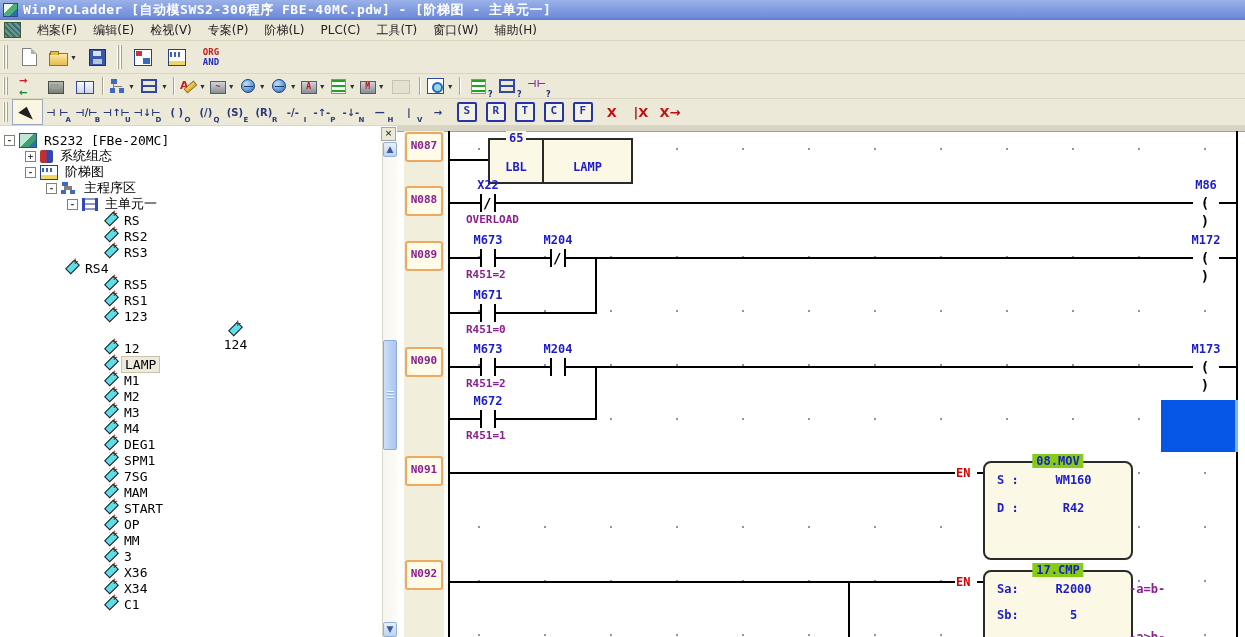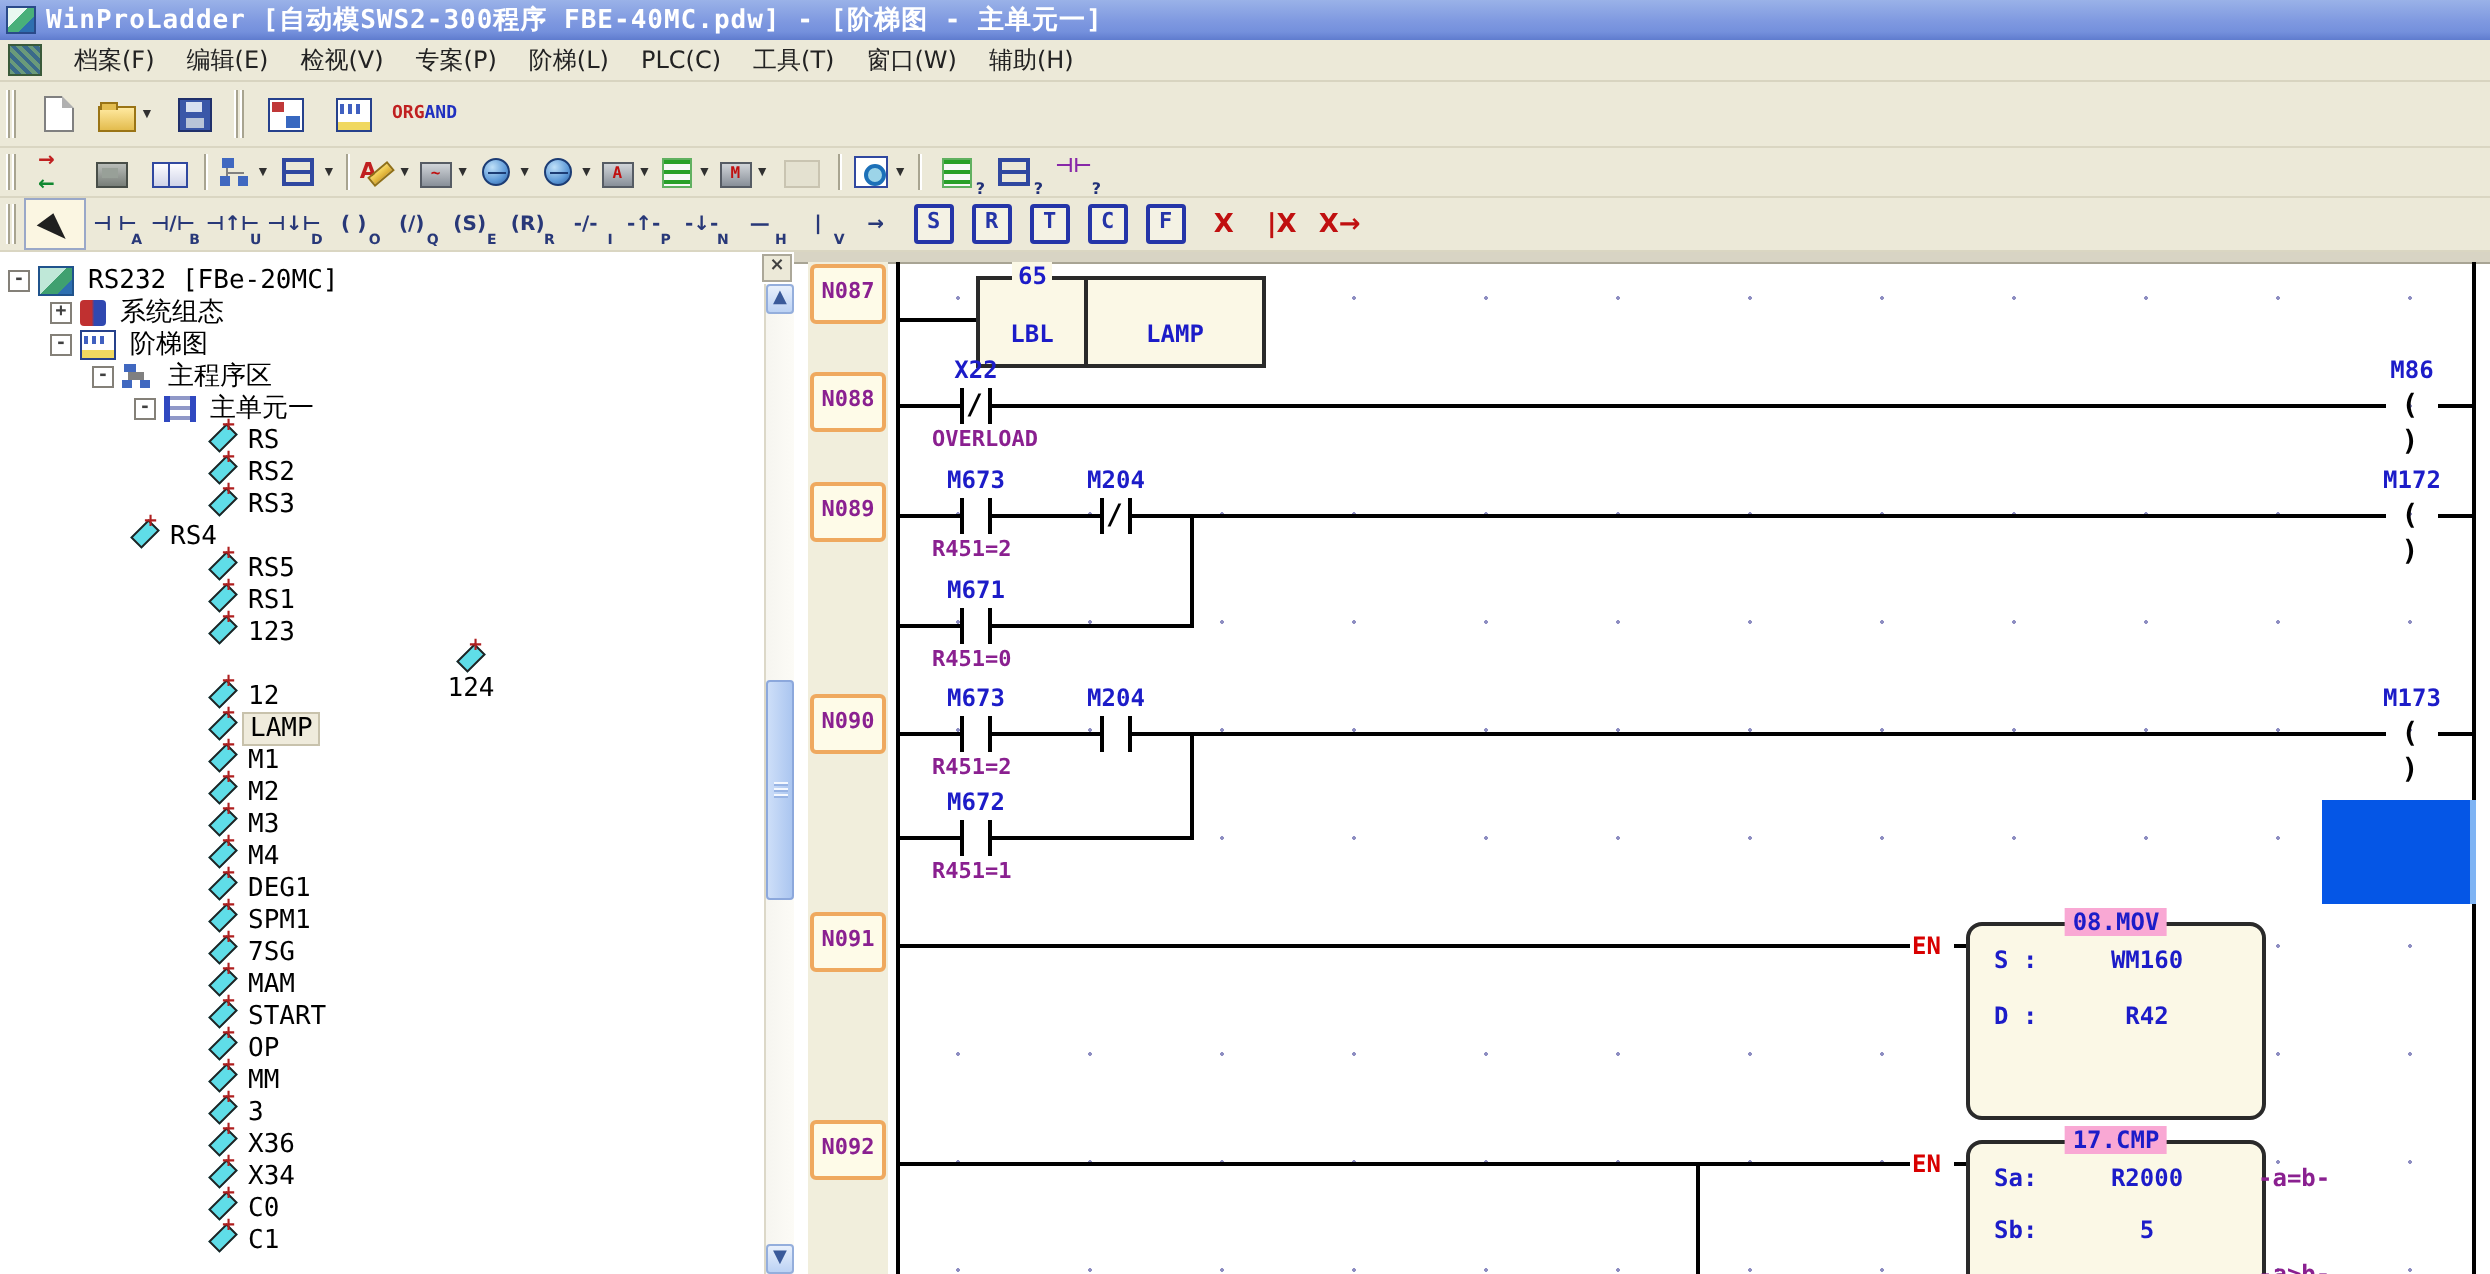--- a/index.html
+++ b/index.html
@@ -31,21 +31,21 @@
     position:relative;padding:0 2px;}
   #tb1 .tbtn{height:28px;min-width:30px;}
   .tbtn.active{background:#FBF6E2;border:1px solid #9AA8C8;}
   .tbtn.disabled{opacity:.45;}
   .drop{font-size:7px;color:#303030;margin-left:2px;}
   .sym{font:700 10px "DejaVu Sans",sans-serif;color:#283878;white-space:pre;}
   .sub{position:absolute;right:1px;bottom:0;font:700 7px "DejaVu Sans",sans-serif;color:#283878;}
   .boxletter{width:16px;height:16px;border:2px solid #2535A8;border-radius:2px;color:#2535A8;
     font:700 11px/14px "DejaVu Sans Mono",monospace;text-align:center;background:#F4F2E4;}
   .delx{font:700 13px "DejaVu Sans",sans-serif;color:#C01010;}
-  .organd{display:flex;flex-direction:row;line-height:9px;font:700 9px "DejaVu Sans Mono",monospace;}
+  .organd{display:flex;flex-direction:column;line-height:9px;font:700 9px "DejaVu Sans Mono",monospace;}
   .organd .l1{color:#C02020;}.organd .l2{color:#2030C0;}
   
   .ic{position:relative;display:inline-block;width:17px;height:17px;}
   .ic-new{width:13px;height:16px;background:#fff;border:1px solid #808080;margin:0 2px;}
   .ic-new::after{content:"";position:absolute;right:-1px;top:-1px;border:3px solid #ECE9D8;border-left-color:#B0B0B0;border-bottom-color:#B0B0B0;}
   .ic-open{width:17px;height:11px;margin-top:5px;background:linear-gradient(#FFE9A0,#E3BC4E);border:1px solid #9A7415;}
   .ic-open::before{content:"";position:absolute;left:0;top:-3px;width:7px;height:3px;background:#E3BC4E;border:1px solid #9A7415;border-bottom:none;}
   .ic-save{width:15px;height:15px;background:#3A57A8;border:1px solid #20306A;margin:1px;}
   .ic-save::before{content:"";position:absolute;left:3px;top:1px;width:8px;height:5px;background:#D8E0F0;}
   .ic-save::after{content:"";position:absolute;left:3px;bottom:1px;width:9px;height:5px;background:#B8C4D8;}
@@ -144,21 +144,21 @@
   .cbar{position:absolute;top:0;width:2px;height:18px;background:#000;}
   .cbar.l{left:0;}.cbar.r{right:0;}
   .cslash{position:absolute;left:3px;top:0px;font:700 14px/18px "DejaVu Sans Mono",monospace;color:#000;}
   .cname{position:absolute;left:50%;transform:translateX(-50%);top:-16px;
     font:700 12px "DejaVu Sans Mono",monospace;color:#1C1CC8;white-space:nowrap;}
   .ccomment{position:absolute;left:-14px;top:19px;font:700 11px "DejaVu Sans Mono",monospace;color:#8A2090;white-space:nowrap;}
   .coil{position:absolute;width:26px;height:18px;text-align:center;}
   .coil .paren{font:700 14px/18px "DejaVu Sans Mono",monospace;color:#000;letter-spacing:2px;}
   .en{position:absolute;font:700 12px "DejaVu Sans Mono",monospace;color:#D80000;}
   .fblock{position:absolute;background:#FBF8E6;border:2px solid #2A2A2A;border-radius:8px;}
-  .ftitle{position:absolute;top:-9px;left:50%;transform:translateX(-50%);background:#f9a8d4;padding:0 4px;
+  .ftitle{position:absolute;top:-9px;left:50%;transform:translateX(-50%);background:#84cc16;padding:0 4px;
     font:700 12px "DejaVu Sans Mono",monospace;color:#1C1CC8;white-space:nowrap;}
   .frow{position:absolute;left:0;width:100%;font:700 12px "DejaVu Sans Mono",monospace;color:#1C1CC8;}
   .frow .fl{position:absolute;left:12px;}
   .frow .fv{position:absolute;left:45px;right:14px;text-align:center;}
   .fout{position:absolute;left:100%;margin-left:-2px;font:700 12px "DejaVu Sans Mono",monospace;color:#8A2090;white-space:nowrap;}
   .lbl2{position:absolute;background:#FBF8E6;border:2px solid #2A2A2A;}
   .lbl2 .cell{position:absolute;top:0;height:100%;display:flex;align-items:flex-end;justify-content:center;
     font:700 12px "DejaVu Sans Mono",monospace;color:#1C1CC8;padding-bottom:8px;box-sizing:border-box;}
   .lbl2 .divider{position:absolute;top:0;width:2px;height:100%;background:#2A2A2A;}
   .lbl2 .toplabel{position:absolute;top:-9px;background:#FBF8E6;padding:0 3px;
@@ -505,25 +505,20 @@
           <span class="tlabel">X36</span>
         </div>
         <div class="trow" style="padding-left: 88px;">
           <span class="spacer"></span>
           <span class="nicon ni-tag"></span>
           <span class="tlabel">X34</span>
         </div>
         <div class="trow" style="padding-left: 88px;">
           <span class="spacer"></span>
           <span class="nicon ni-tag"></span>
-          <span class="tlabel">C0</span>
-        </div>
-        <div class="trow" style="padding-left: 88px;">
-          <span class="spacer"></span>
-          <span class="nicon ni-tag"></span>
           <span class="tlabel">C1</span>
         </div>
       </div>
     <div class="closebtn">×</div>
     <div class="vscroll">
       <div class="sbtn" style="top:0">▲</div>
       <div class="sthumb"></div>
       <div class="sbtn" style="bottom:0">▼</div>
     </div>
   </div>

